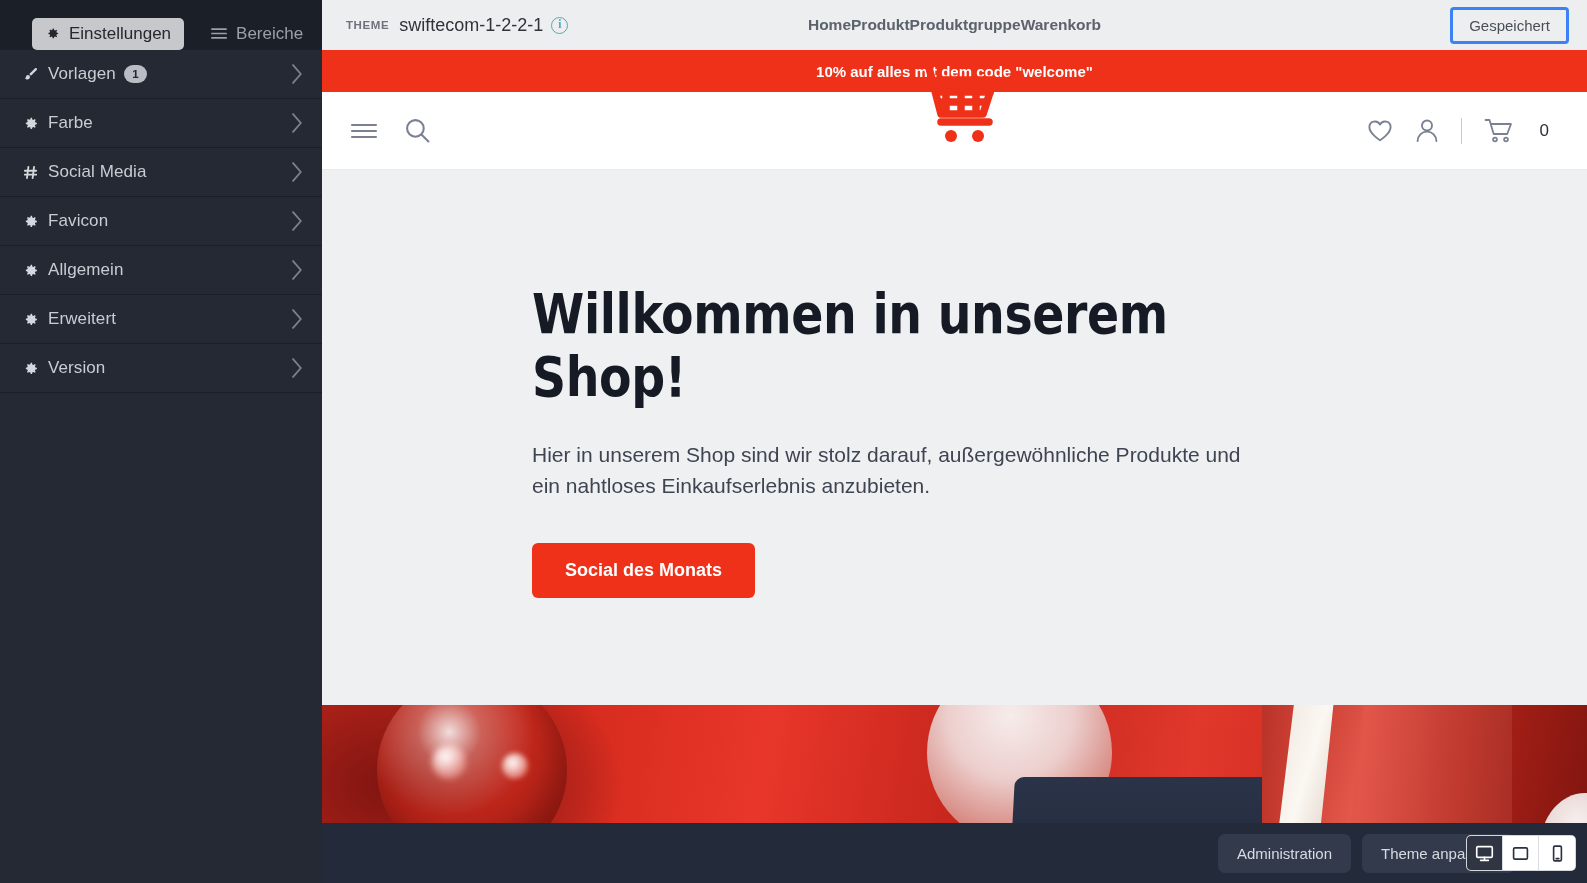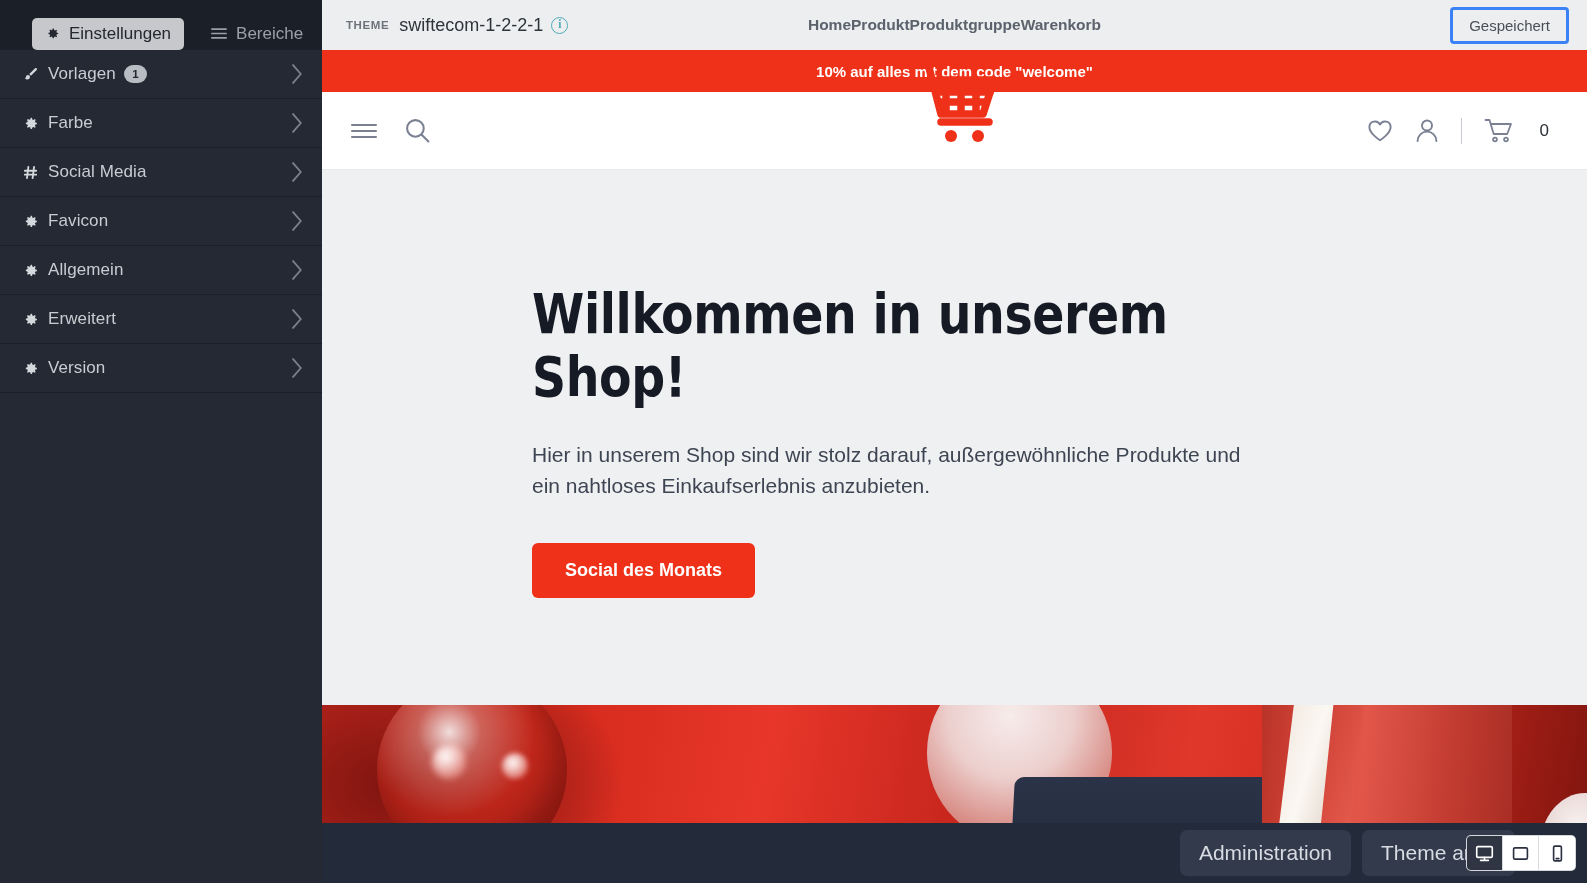--- a/index.html
+++ b/index.html
@@ -229,21 +229,21 @@
     height: 60px;
     background: #232a39;
     display: flex; align-items: center;
     justify-content: flex-end;
     padding-right: 0;
     z-index: 20;
   }
   .dark-btn {
     background: #323a4c;
     color: #d8dbe1;
-    font-size: 21px;
+    font-size: 15px;
     border: none; border-radius: 7px;
     padding: 11px 19px;
     margin-right: 11px;
     cursor: pointer;
     font-family: "Liberation Sans", sans-serif;
     white-space: nowrap;
   }
   .devices {
     display: flex;
     border-radius: 4px;

